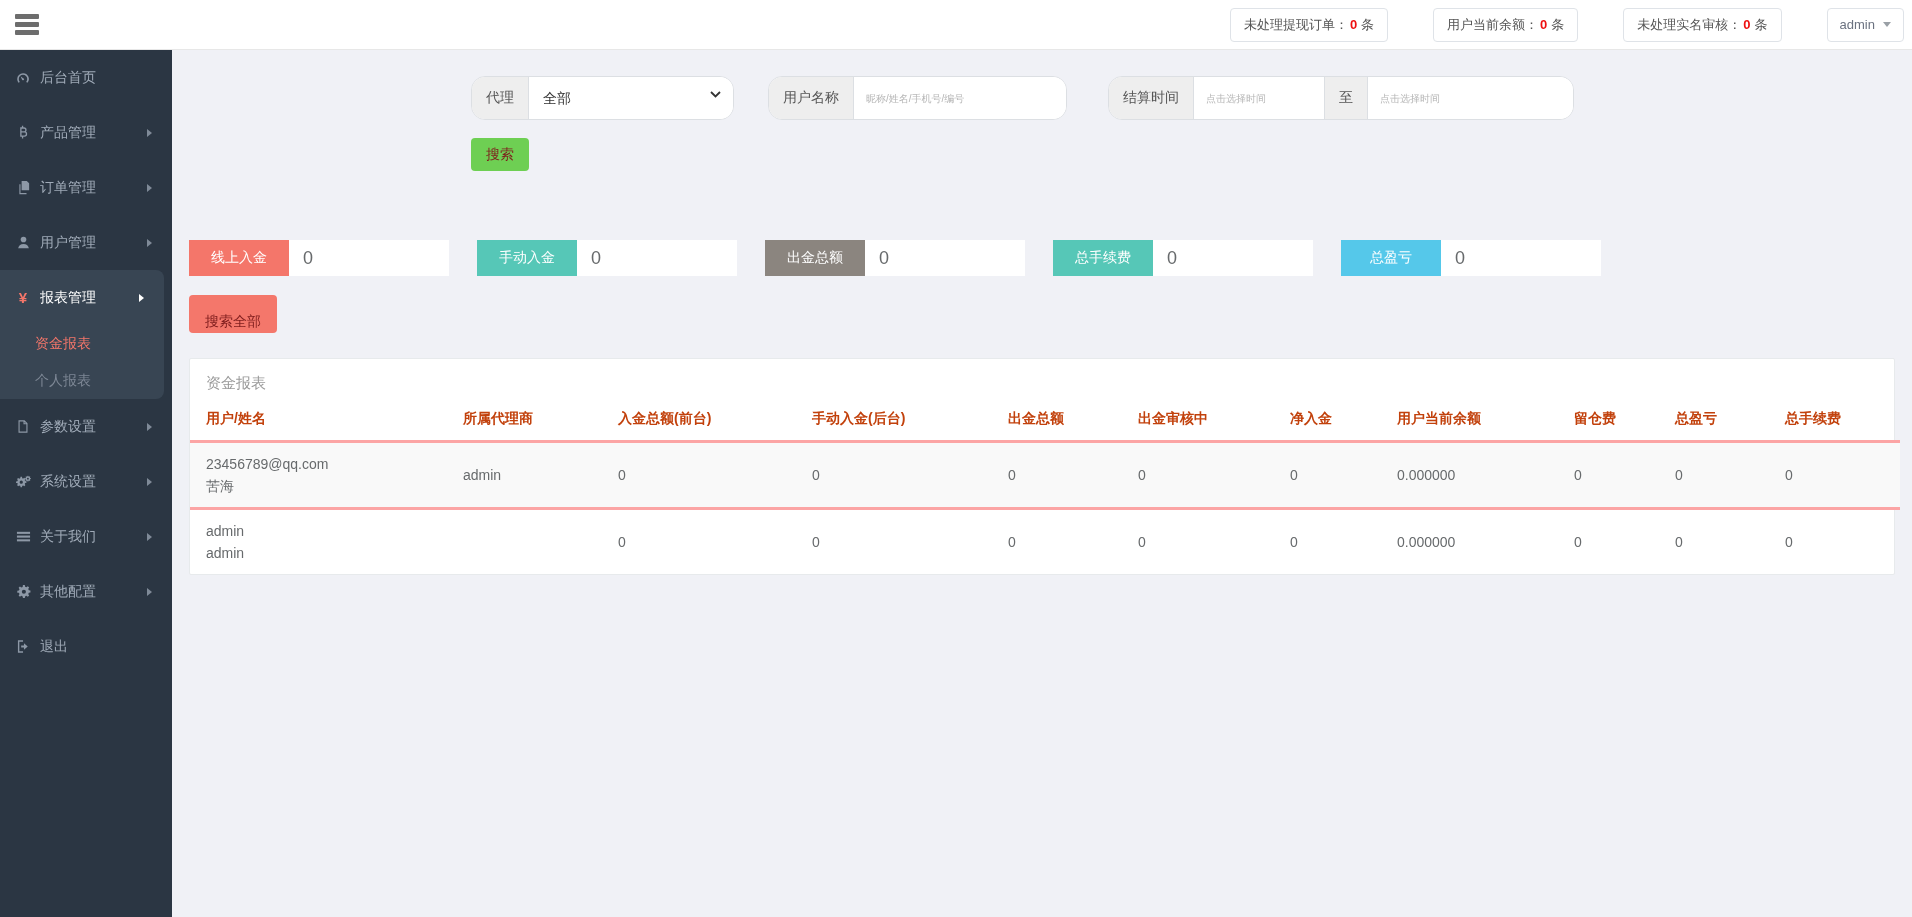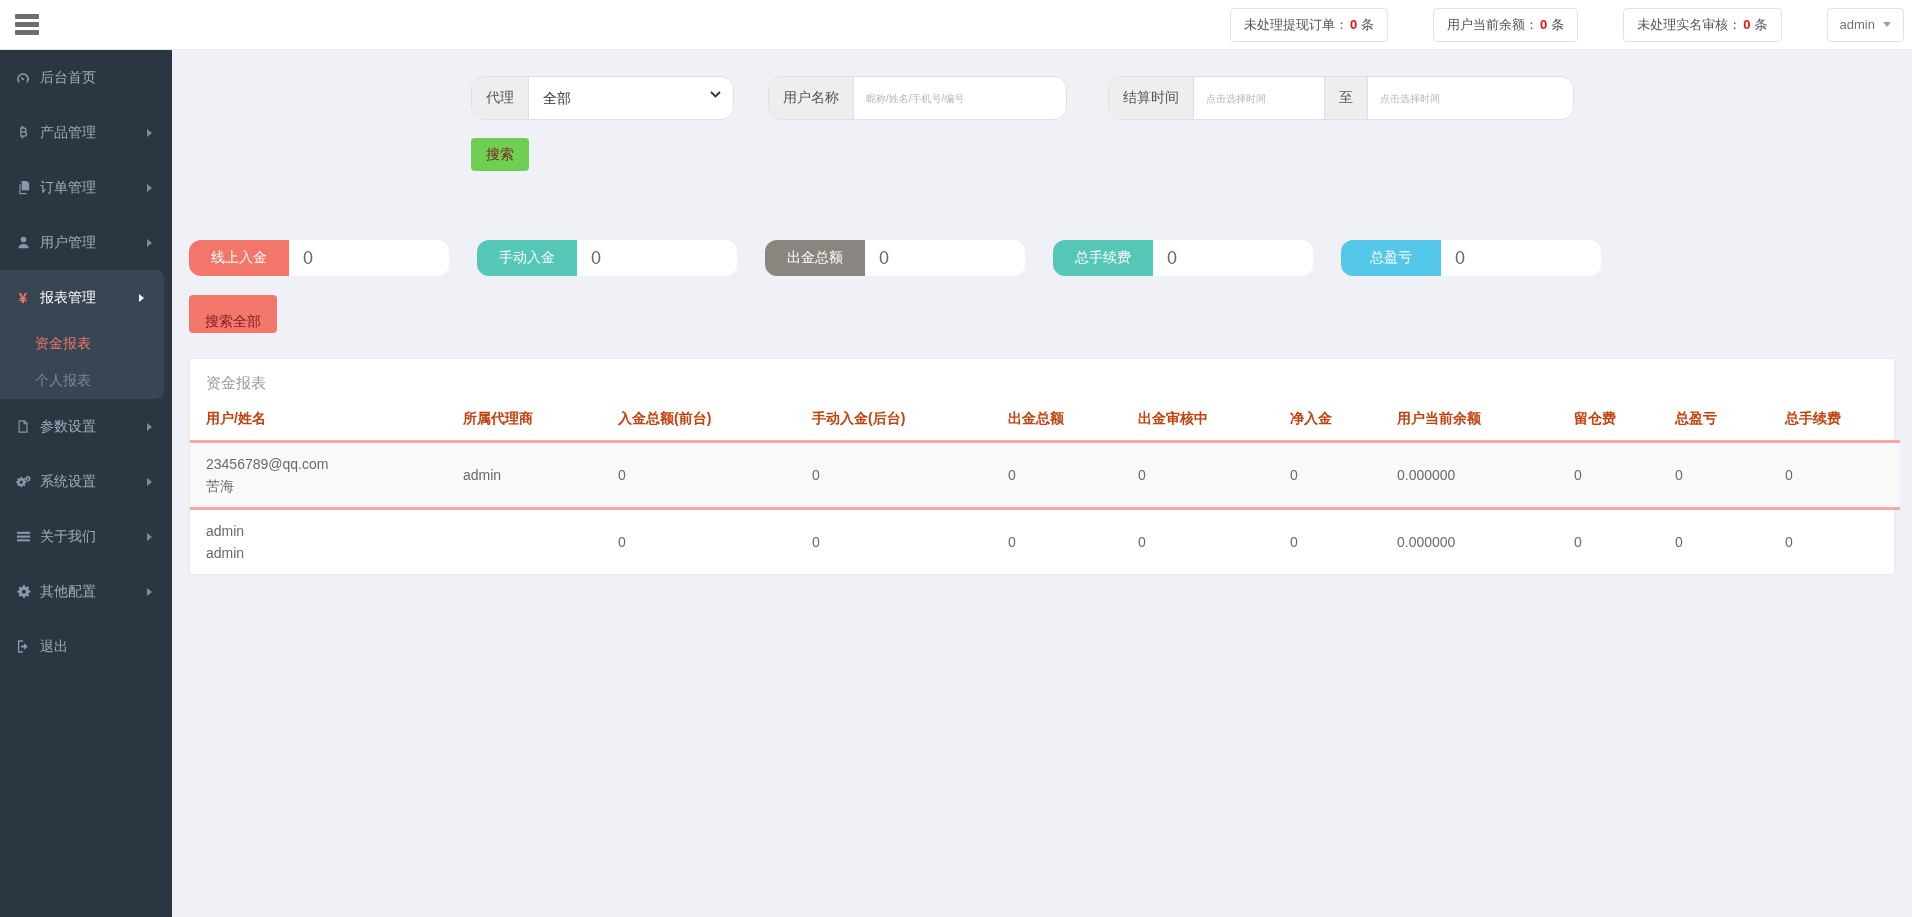--- a/index.html
+++ b/index.html
@@ -59,21 +59,21 @@
   .sel-wrap svg { position:absolute; right:12px; top:14px; pointer-events:none; }
   .fgroup input { border:none; outline:none; font-size:10px; padding:0 12px; color:#333; font-family:inherit; }
   .fgroup input::placeholder { color:#b6b6b6; }
   .gap1{ width:34px; } .gap2{ width:41px; }
   .btn { border:none; border-radius:4px; color:#7f1d1d; font-size:14px; cursor:pointer; font-family:inherit; }
   .btn-search { margin:18px 0 0 282px; display:block; height:33px; padding:0 15px; background:#6ecf53; }
   .btn-search-all { margin-top:19px; display:block; height:38px; padding:18px 16px; background:#f4776b; }
 
   
   .stats-row { margin-top:69px; display:flex; gap:28px; }
-  .stat { display:flex; width:260px; height:36px; border-radius:12px; overflow:hidden; flex:none; }
+  .stat { display:flex; width:260px; height:36px; border-radius:0; overflow:hidden; flex:none; }
   .stat-label { width:100px; flex:none; display:flex; align-items:center; justify-content:center; color:#fff; font-size:14px; }
   .stat-value { flex:1; background:#fff; display:flex; align-items:center; padding-left:14px; font-size:18px; color:#676a6c; }
 
   
   .panel { margin-top:25px; background:#fff; border:1px solid #e7eaec; border-radius:2px; }
   .panel-title { padding:15px 16px 8px; color:#9a9a9a; font-size:15px; }
   table { width:100%; border-collapse:collapse; table-layout:fixed; }
   th { text-align:left; font-weight:bold; color:#c2410c; font-size:14px; padding:9px 8px 12px; }
   th:first-child, td:first-child { padding-left:16px; }
   td { font-size:14px; color:#676a6c; padding:10px 8px; line-height:22px; }

